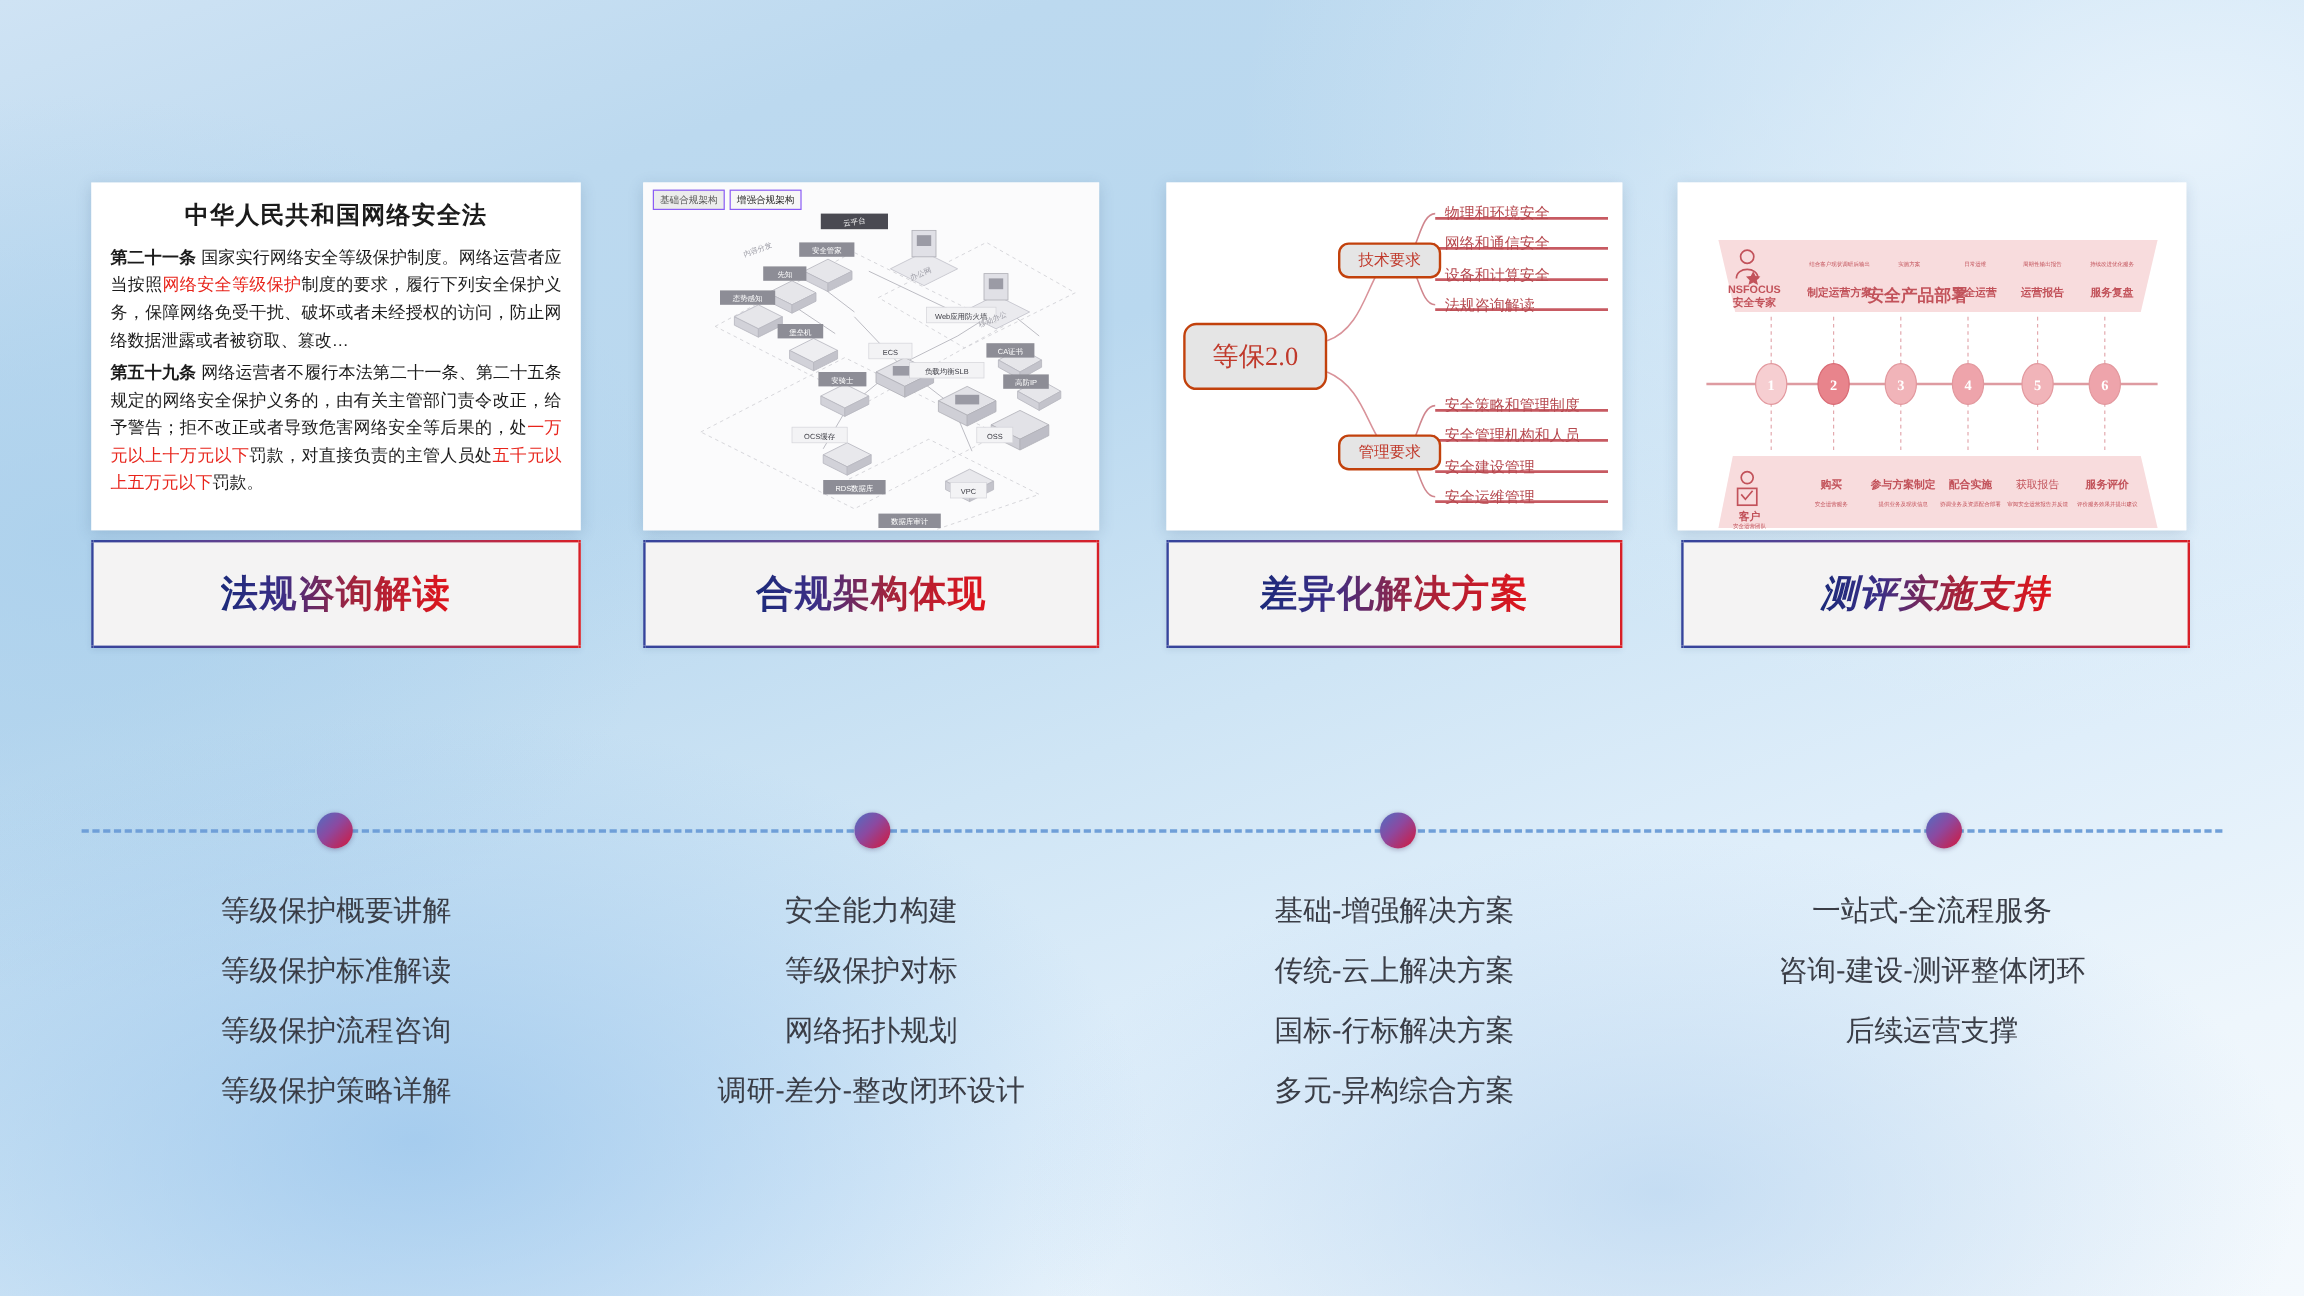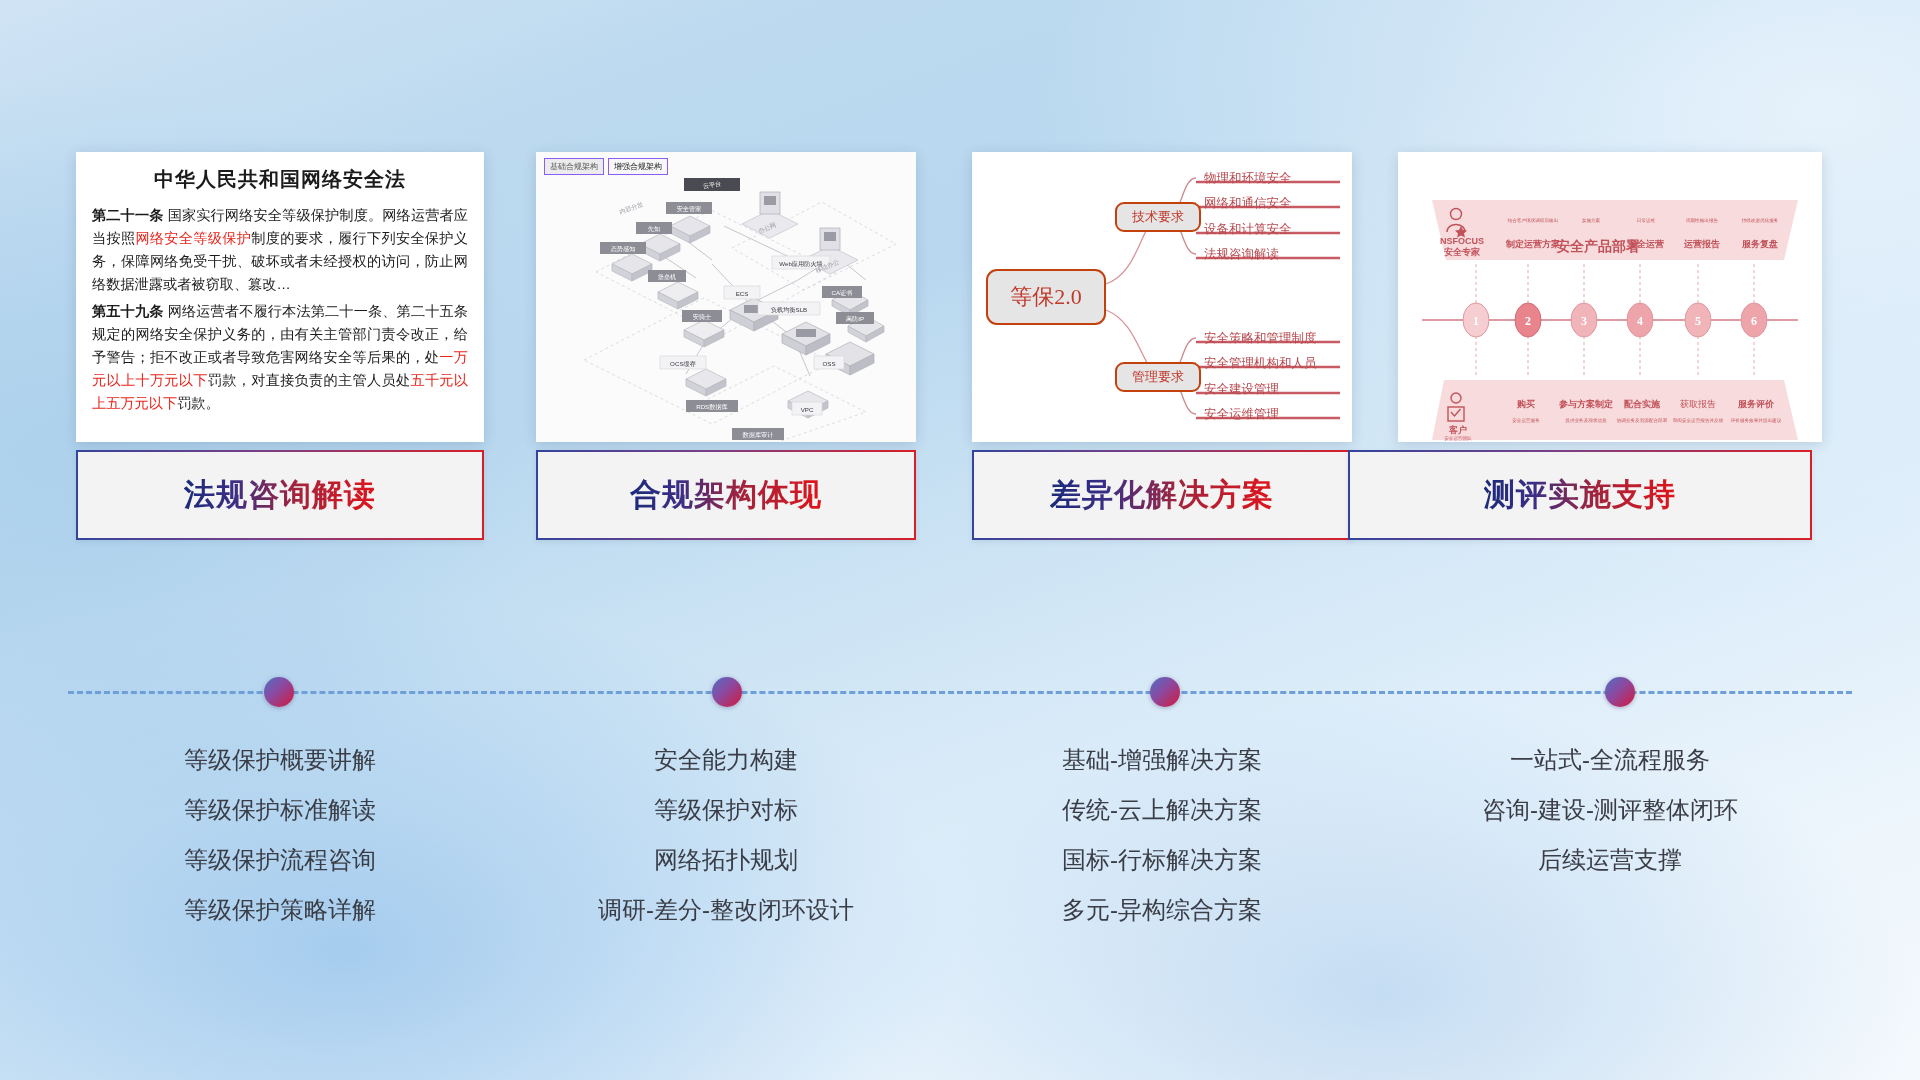--- a/index.html
+++ b/index.html
@@ -70,21 +70,21 @@
     box-shadow:0 2px 5px rgba(40,70,110,0.10);
   }
   .banner span {
     font-size:31px; font-weight:bold; letter-spacing:1px;
     background:linear-gradient(90deg,#1b2a7a 0%,#3b2e86 26%,#a3243c 58%,#e0141b 100%);
     -webkit-background-clip:text; background-clip:text; color:transparent;
   }
   .b1 { left:76px;  width:408px; }
   .b2 { left:536px; width:380px; }
   .b3 { left:972px; width:380px; }
-  .b4 { left:1348px;width:464px; }
+  .b4 { left:1401px;width:424px;font-style:italic; }
 
   
   .tl { position:absolute; left:68px; top:690px; width:1784px; height:4px; }
   .tl .dash {
     position:absolute; left:0; top:1px; width:100%; height:0;
     border-top:3px dashed #6f9fd8;
   }
   .dot {
     position:absolute; top:-13px; width:30px; height:30px; border-radius:50%;
     background:linear-gradient(135deg,#4f6fc4 0%,#8c49a0 45%,#d5173a 100%);

